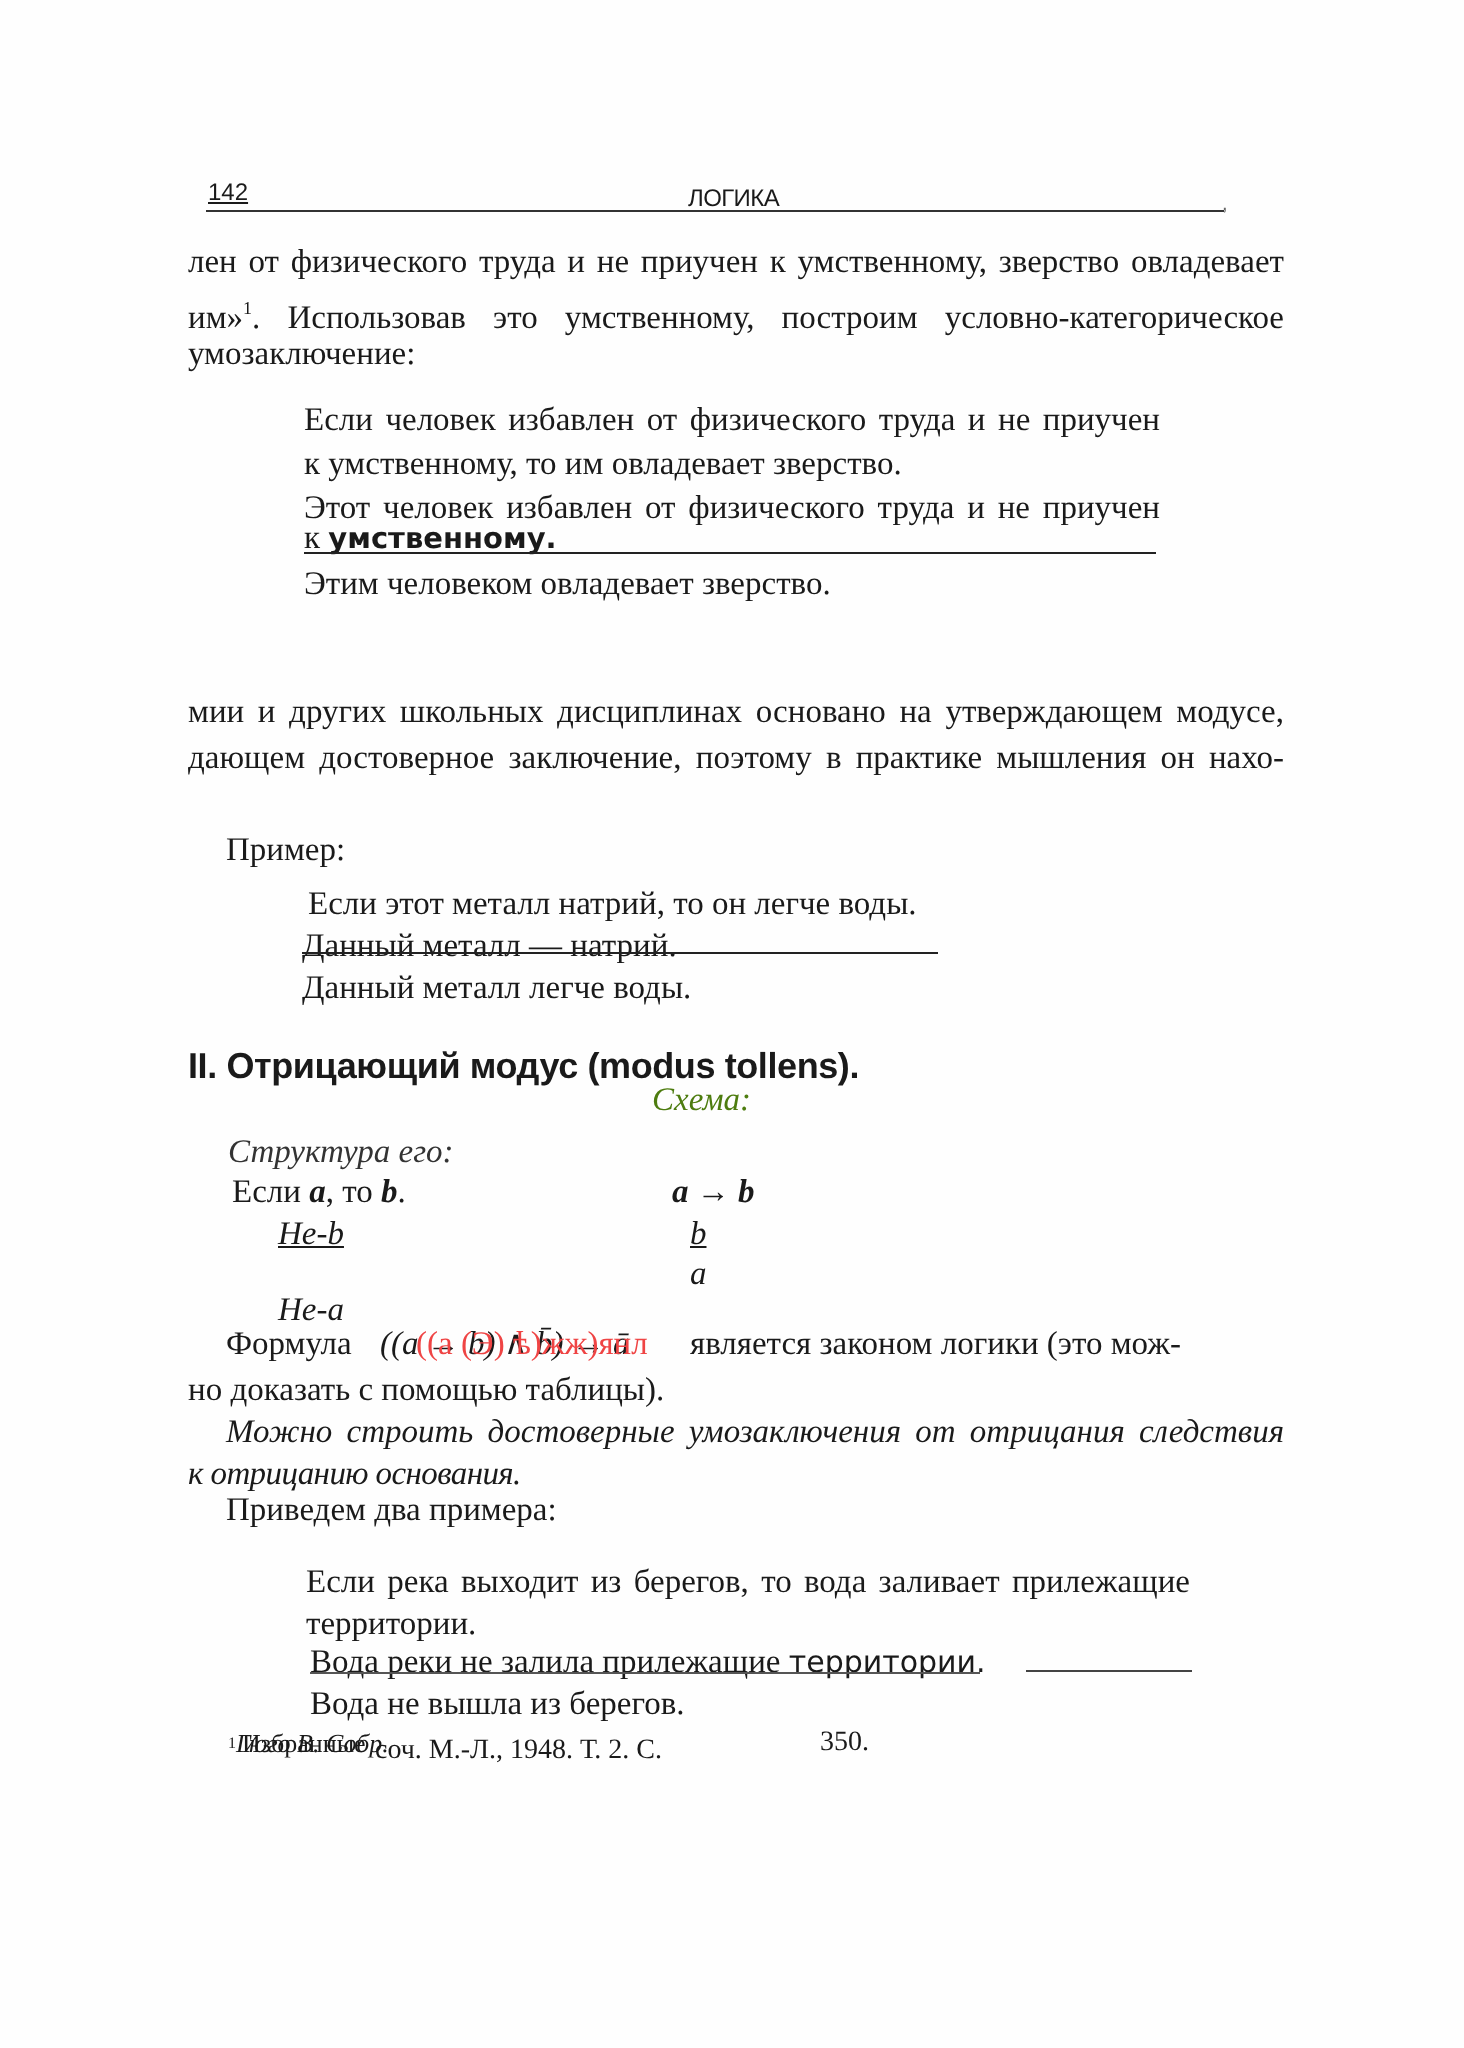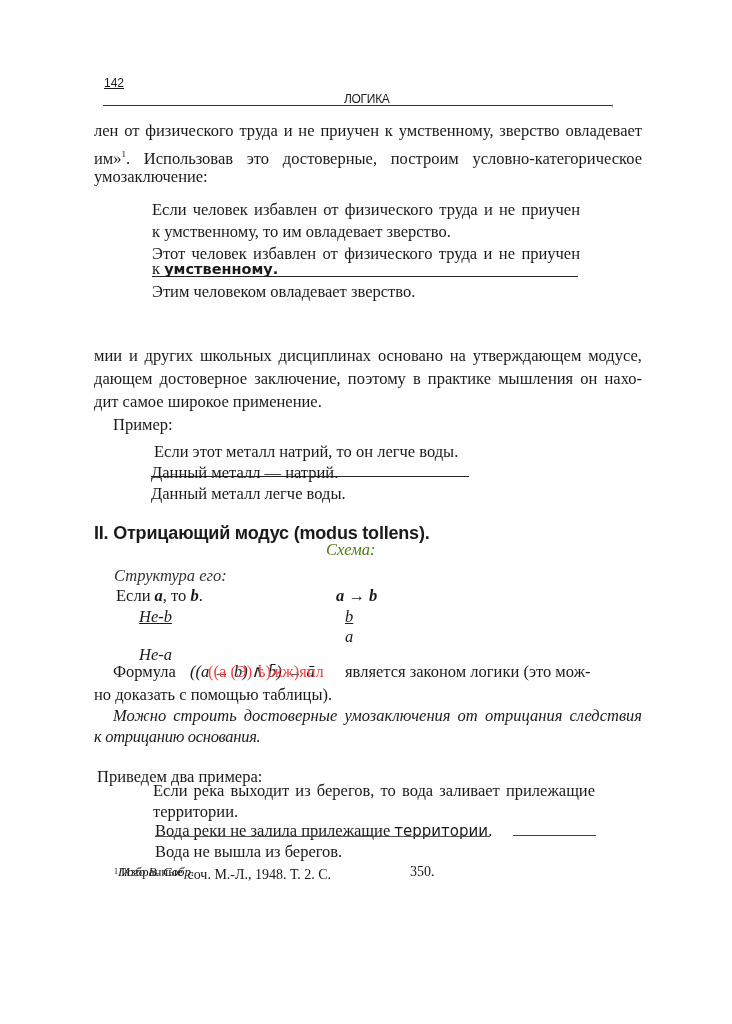--- a/index.html
+++ b/index.html
@@ -6,21 +6,21 @@
     body { width: 732px; height: 1024px; position: relative; overflow: hidden; }
     .page { position: absolute; left: 0; top: 0; width: 732px; height: 1024px; background: #fefefe; color: #1a1a1a; }
     .serif { font-family: "Liberation Serif", "DejaVu Serif", serif; }
     .sans { font-family: "Liberation Sans", "DejaVu Sans", sans-serif; }
     .line { position: absolute; white-space: nowrap; font-size: 16.5px; line-height: 20px; }
     .justify { text-align: justify; text-align-last: justify; }
     .italic { font-style: italic; }
 
     
     .hdr-rule { position: absolute; left: 103px; top: 105px; width: 509px; height: 1px; background: #333; }
-    .hdr-num { position: absolute; left: 104px; top: 76px; font-size: 12px; line-height: 14px; text-decoration: underline; }
+    .hdr-num { position: absolute; left: 104px; top: 89px; font-size: 12px; line-height: 14px; text-decoration: underline; }
     .hdr-title { position: absolute; left: 344px; top: 92px; font-size: 12px; line-height: 14px; letter-spacing: -0.3px; }
     .hdr-mark { position: absolute; left: 611px; top: 98px; font-size: 10px; line-height: 10px; color: #666; }
 
     .sup { font-size: 9px; vertical-align: 7px; }
 
     .rule { position: absolute; height: 1px; background: #222; }
 
     .heading { position: absolute; left: 94px; top: 522px; font-size: 18px; font-weight: bold; line-height: 22px; white-space: nowrap; letter-spacing: -0.2px; }
 
     .ul { text-decoration: underline; }
@@ -35,33 +35,32 @@
 <body>
 
 <div class="page serif">
 
   <div class="hdr-num sans">142</div>
   <div class="hdr-title sans">ЛОГИКА</div>
   <div class="hdr-rule"></div>
   <div class="hdr-mark sans">,</div>
 
   <div class="line justify" style="left:94px; top:121px; width:548px;">лен от физического труда и не приучен к умственному, зверство овладевает</div>
-  <div class="line justify" style="left:94px; top:144px; width:548px;"><span>им»</span><span class="sup">1</span><span>. Использовав это достоверные, построим условно-категорическое</span></div>
+  <div class="line justify" style="left:94px; top:144px; width:548px;"><span>им»</span><span class="sup">1</span><span>. Использовав это умственному, построим условно-категорическое</span></div>
   <div class="line" style="left:94px; top:167px;">умозаключение:</div>
 
   <div class="line justify" style="left:152px; top:200px; width:428px;">Если человек избавлен от физического труда и не приучен</div>
   <div class="line" style="left:152px; top:222px;">к умственному, то им овладевает зверство.</div>
   <div class="line justify" style="left:152px; top:244px; width:428px;">Этот человек избавлен от физического труда и не приучен</div>
   <div class="line" style="left:152px; top:259px;"><span>к </span><span class="bold-fix">умственному.</span></div>
   <div class="rule" style="left:152px; top:276px; width:426px;"></div>
   <div class="line" style="left:152px; top:282px;">Этим человеком овладевает зверство.</div>
 
   <div class="line justify" style="left:94px; top:346px; width:548px;">мии и других школьных дисциплинах основано на утверждающем модусе,</div>
   <div class="line justify" style="left:94px; top:369px; width:548px;">дающем достоверное заключение, поэтому в практике мышления он нахо-</div>
-  <div class="line" style="left:94px; top:392px;">дит самое широкое применение.</div>
   <div class="line" style="left:113px; top:404px; top:404px;"><span style="position:relative; top:11px;">Пример:</span></div>
 
   <div class="line" style="left:154px; top:442px;">Если этот металл натрий, то он легче воды.</div>
   <div class="line" style="left:151px; top:463px;">Данный металл — натрий.</div>
   <div class="rule" style="left:151px; top:476px; width:318px;"></div>
   <div class="line" style="left:151px; top:484px;">Данный металл легче воды.</div>
 
   <div class="heading sans">II. Отрицающий модус (modus tollens).</div>
 
   <div class="line italic" style="left:114px; top:566px; color:#333;">Структура его:</div>
@@ -79,21 +78,21 @@
   <div class="overprint" style="left:190px; top:662px; width:145px; height:20px;">
     <span class="over-layer italic">((a → b) ∧ b̄) → ā</span>
     <span class="over-layer" style="left:18px; color:#ef4444;">((а (Э) ѣ)жж)янл</span>
   </div>
   <div class="line" style="left:305px; top:662px;margin-left:40px;">является законом логики (это мож-</div>
   <div class="line" style="left:94px; top:685px;">но доказать с помощью таблицы).</div>
 
   <div class="line italic justify" style="left:113px; top:706px; width:529px;">Можно строить достоверные умозаключения от отрицания следствия</div>
   <div class="line italic" style="left:94px; top:727px; letter-spacing:-0.3px;">к отрицанию основания.</div>
 
-  <div class="line" style="left:97px; top:745px;margin-top:22px;">Приведем два примера:</div>
+  <div class="line" style="left:113px; top:745px;">Приведем два примера:</div>
 
   <div class="line justify" style="left:153px; top:781px; width:442px;">Если река выходит из берегов, то вода заливает прилежащие</div>
   <div class="line" style="left:153px; top:802px;">территории.</div>
   <div class="line" style="left:155px; top:821px;"><span>Вода реки не залила прилежащие </span><span class="bold-fix" style="font-weight:normal; font-size:15px;">территории.</span></div>
   <div class="rule" style="left:155px; top:836px; width:335px; background:#555;"></div>
   <div class="rule" style="left:513px; top:835px; width:83px; background:#444;"></div>
   <div class="line" style="left:155px; top:842px;">Вода не вышла из берегов.</div>
 
   <div class="line foot" style="left:114px; top:864px;">
     <span class="sup" style="font-size:8px; vertical-align:5px;">1</span><span style="position:relative; display:inline-block; width:66px; height:16px; vertical-align:top;"><span class="over-layer italic" style="font-size:13px;">Гюго В. Собр.</span><span class="over-layer" style="font-size:13px; left:3px;">Избранные</span></span><span> соч. М.-Л., 1948. Т. 2. С.</span>

